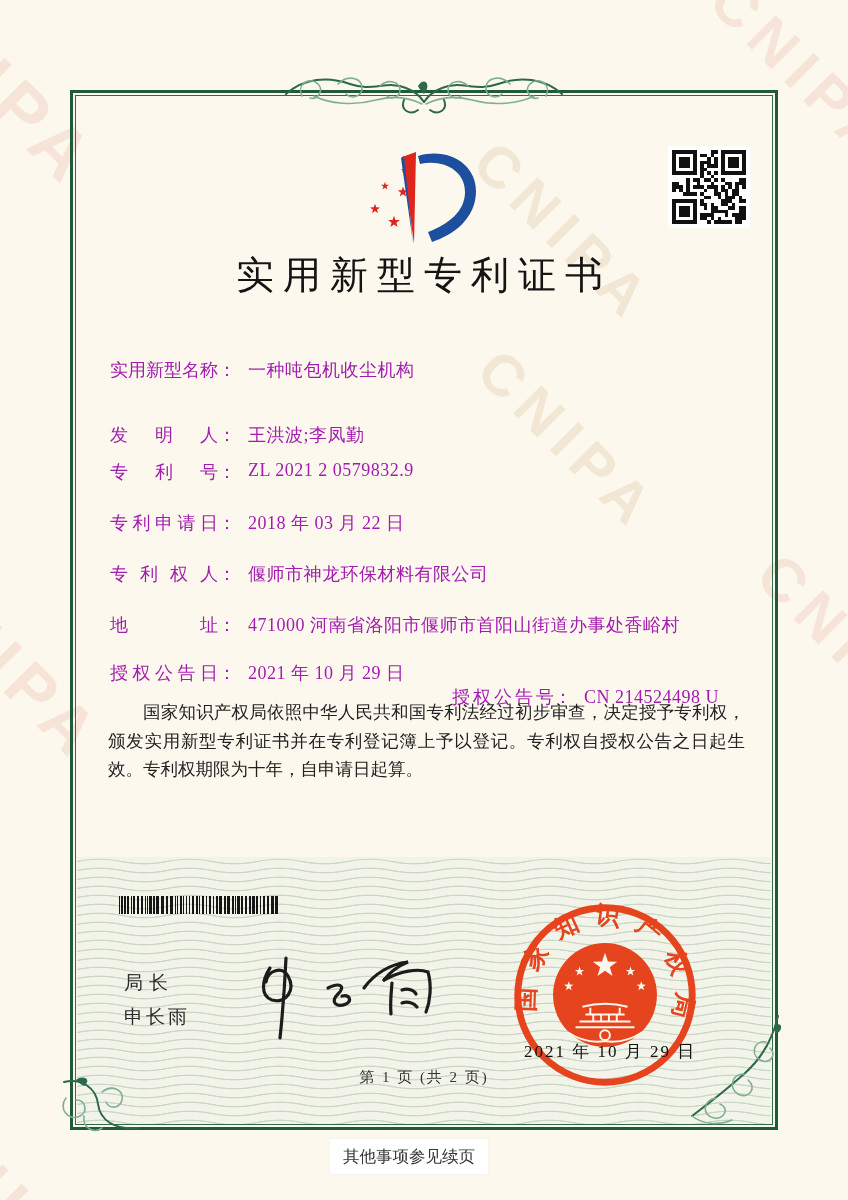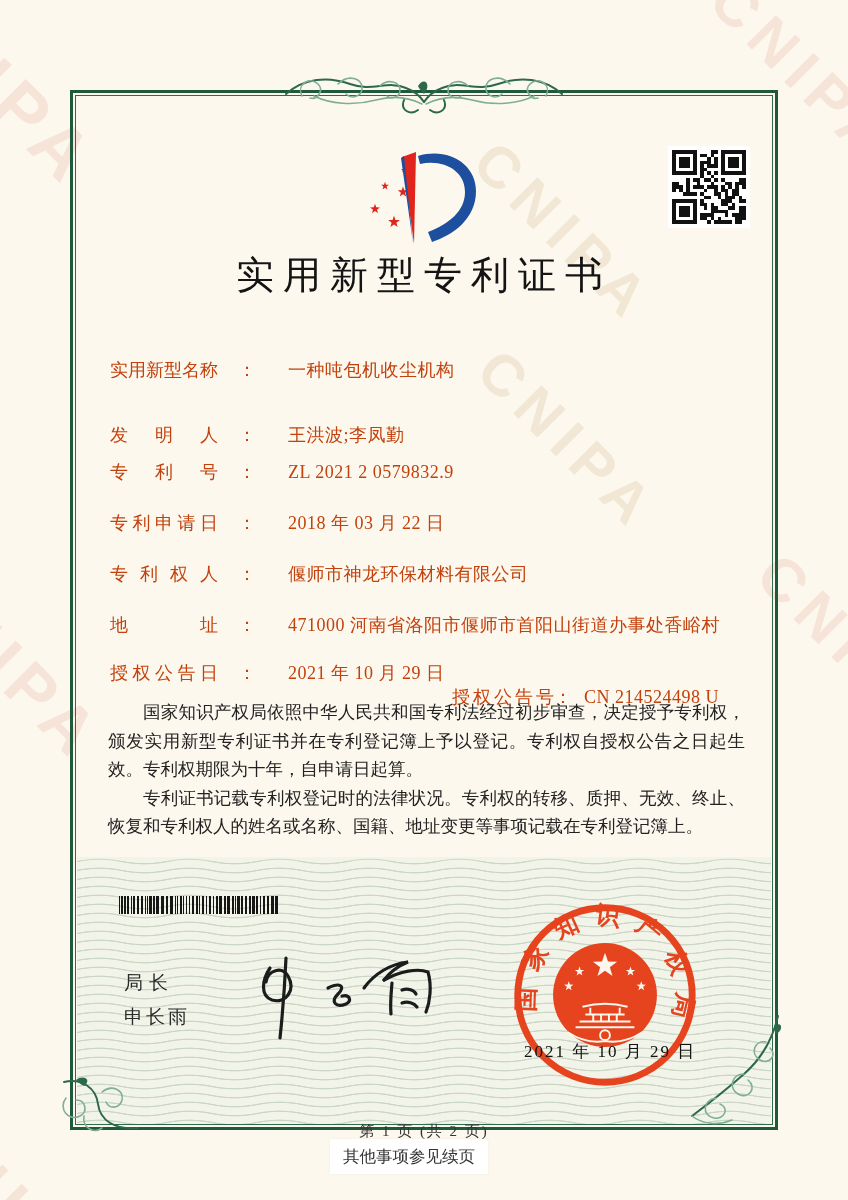--- a/index.html
+++ b/index.html
@@ -22,43 +22,43 @@
   
   #waves{left:77px;top:857px;z-index:1;}
 
   #cert-number{left:108px;top:146px;font-size:18px;letter-spacing:3px;color:#3a3a3a;z-index:3;}
   #logo{left:352px;top:146px;z-index:3;}
   #qr{left:668px;top:146px;width:82px;height:82px;background:#fff;padding:0;z-index:3;}
   #qr svg{margin:4px;display:block;}
   #title{left:0;top:250px;width:848px;text-align:center;font-size:38px;font-weight:normal;
          letter-spacing:9px;color:#141414;z-index:3;}
 
-  .field-row{position:absolute;left:110px;display:flex;align-items:center;
-             font-size:18px;color:#c2410c;z-index:3;white-space:nowrap;gap:20px;}
+  .field-row{position:absolute;left:110px;display:flex;align-items:flex-start;
+             font-size:18px;color:#a21caf;z-index:3;white-space:nowrap;}
   .fl{display:inline-block;width:108px;text-align:justify;text-align-last:justify;}
   .fcolon{margin:0 4px 0 0;}
   .fv{margin-left:8px;letter-spacing:0.5px;}
   .grant2{position:absolute;left:342px;top:0;display:flex;align-items:baseline;white-space:nowrap;}
   .grant2 .fl{width:102px;margin-top:24px;}
 
   #body-text{left:108px;top:698px;width:637px;z-index:3;}
   #body-text p{margin:0;font-size:17.5px;line-height:28.5px;text-indent:2em;
                text-align:justify;color:#222;}
 
   #barcode{left:119px;top:896px;width:216px;height:18px;display:flex;align-items:stretch;z-index:3;}
   #barcode span{display:block;height:100%;background:#161616;flex:none;}
 
   #director-title{left:124px;top:970px;font-size:19px;letter-spacing:6px;z-index:3;}
   #director-name{left:124px;top:1004px;font-size:19px;letter-spacing:3px;z-index:3;}
   #sig{left:252px;top:946px;z-index:3;}
 
   #seal{left:507px;top:897px;z-index:4;}
   #seal-date{left:524px;top:1040px;font-size:17px;letter-spacing:2px;color:#111;z-index:5;}
 
-  #page-footer{left:70px;top:1122px;width:708px;text-align:center;font-size:15px;
+  #page-footer{left:70px;top:1068px;width:708px;text-align:center;font-size:15px;
                letter-spacing:2px;color:#333;z-index:3;}
   #note{left:330px;top:1139px;width:158px;height:35px;background:#ffffff;display:flex;
         align-items:center;justify-content:center;font-size:16.5px;color:#333;z-index:3;
         box-shadow:0 0 2px rgba(0,0,0,0.06);}
 
   .orn{z-index:2;}
   .o1{stroke:#2c684a;stroke-width:2;fill:none;stroke-linecap:round;}
   .o2{stroke:#7fae93;stroke-width:1.6;fill:none;stroke-linecap:round;}
 </style>
 </head>
@@ -321,21 +321,20 @@
       <span class="fv">2021 年 10 月 29 日</span>
     <span class="grant2">
       <span class="fl">授权公告号</span>
         <span class="fcolon">：</span>
         <span class="fv">CN 214524498 U</span>
     </span>
   </div>
 
   <div id="body-text" class="abs">
     <p>国家知识产权局依照中华人民共和国专利法经过初步审查，决定授予专利权，颁发实用新型专利证书并在专利登记簿上予以登记。专利权自授权公告之日起生效。专利权期限为十年，自申请日起算。</p>
-    <p>专利证书记载专利权登记时的法律状况。专利权的转移、质押、无效、终止、恢复和专利权人的姓名或名称、国籍、地址变更等事项记载在专利登记簿上。</p>
   </div>
 
   <div id="barcode" class="abs">
       <span style="width: 1px; margin-right: 1px;"></span>
       <span style="width: 2px; margin-right: 1px;"></span>
       <span style="width: 2px; margin-right: 1px;"></span>
       <span style="width: 2px; margin-right: 2px;"></span>
       <span style="width: 1px; margin-right: 1px;"></span>
       <span style="width: 2px; margin-right: 2px;"></span>
       <span style="width: 2px; margin-right: 2px;"></span>

